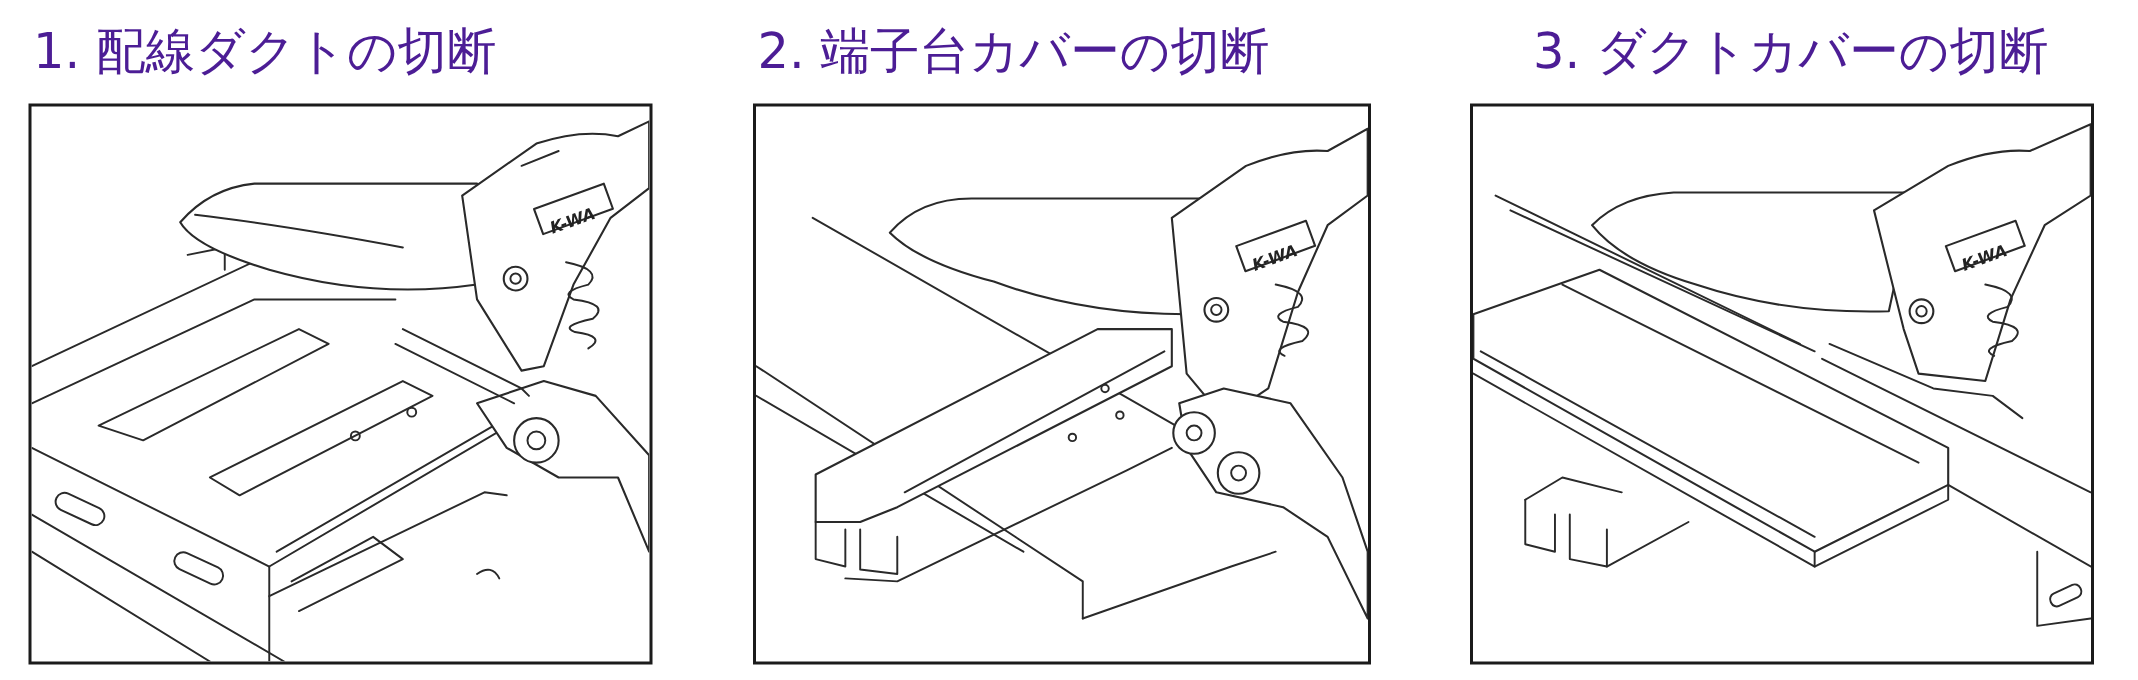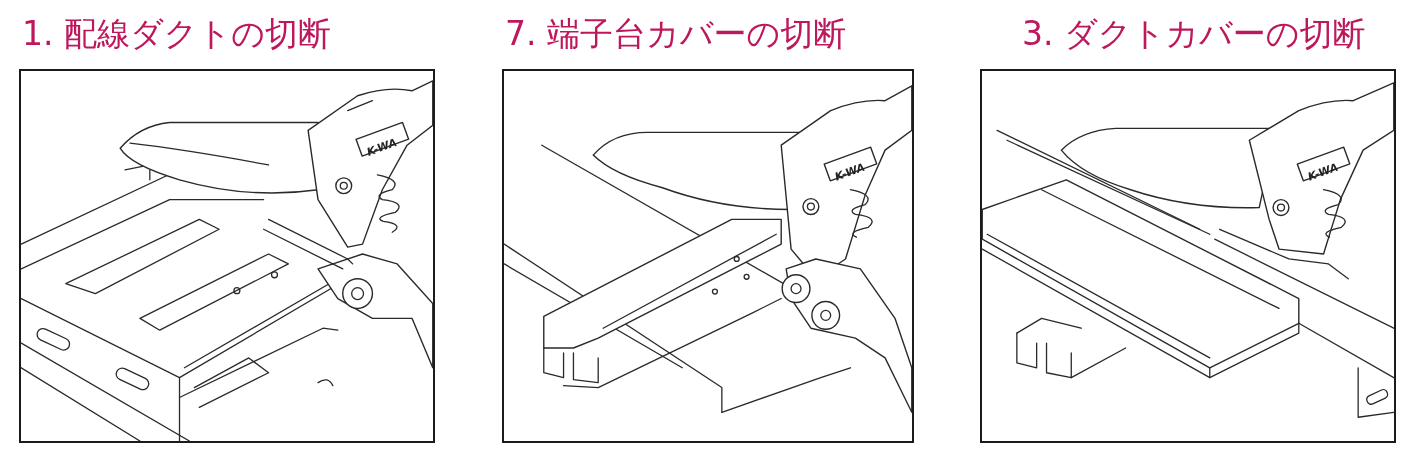--- a/index.html
+++ b/index.html
@@ -1,18 +1,18 @@
 <!DOCTYPE html>
 <html><head>
   <meta charset="utf-8">
   <style>
     html, body { margin: 0; padding: 0; background: #ffffff; }
     body { width: 1425px; height: 453px; position: relative; overflow: hidden; font-family: "DejaVu Sans", sans-serif; }
     .step-title {
-      position: absolute; top: 12px; font-size: 33px; color: #be185d;
+      position: absolute; top: 12px; font-size: 33px; color: #4c1d95;
       letter-spacing: 0px; white-space: nowrap; font-family: "DejaVu Sans", sans-serif;
     }
     .frame {
       position: absolute; top: 69px; height: 374px;
       border: 2px solid #1b1b1b; box-sizing: border-box; background: #fff; overflow: hidden;
     }
     .frame svg { position: absolute; left: 0; top: 0; width: 100%; height: 100%; }
     .frame svg * { vector-effect: non-scaling-stroke; }
     .ln { fill: none; stroke: #2a2a2a; stroke-width: 1.3; stroke-linejoin: round; stroke-linecap: round; }
     .lnb { fill: #fff; stroke: #2a2a2a; stroke-width: 1.4; stroke-linejoin: round; }
@@ -59,21 +59,21 @@
     <circle class="ln" cx="340" cy="225" r="6"></circle>
 
     <path class="ln" d="M250 150 L330 190 L335 195"></path>
     <path class="ln" d="M245 160 L325 200"></path>
     <circle class="ln" cx="256" cy="206" r="3"></circle>
     <circle class="ln" cx="218" cy="222" r="3"></circle>
     <path class="ln" d="M300 315 Q310 308 315 318"></path>
   </svg>
 </div>
 
-<div class="step-title" style="left:505px;">7. 端子台カバーの切断</div>
+<div class="step-title" style="left:505px;">2. 端子台カバーの切断</div>
 <div class="frame" style="left:502px; width:412px;">
   <svg viewBox="0 0 412 374">
 
     <path class="ln" d="M38 75 L300 225"></path>
     <path class="ln" d="M0 175 L220 320 L220 345"></path>
     <path class="ln" d="M0 195 L180 300"></path>
     <path class="ln" d="M220 345 L320 310 L350 300"></path>
 
     <path class="lnb" d="M40 248 L230 150 L280 150 L280 175 L95 270 L70 280 L40 280 Z"></path>
     <path class="ln" d="M40 280 L40 305 L60 310 L60 285"></path>

